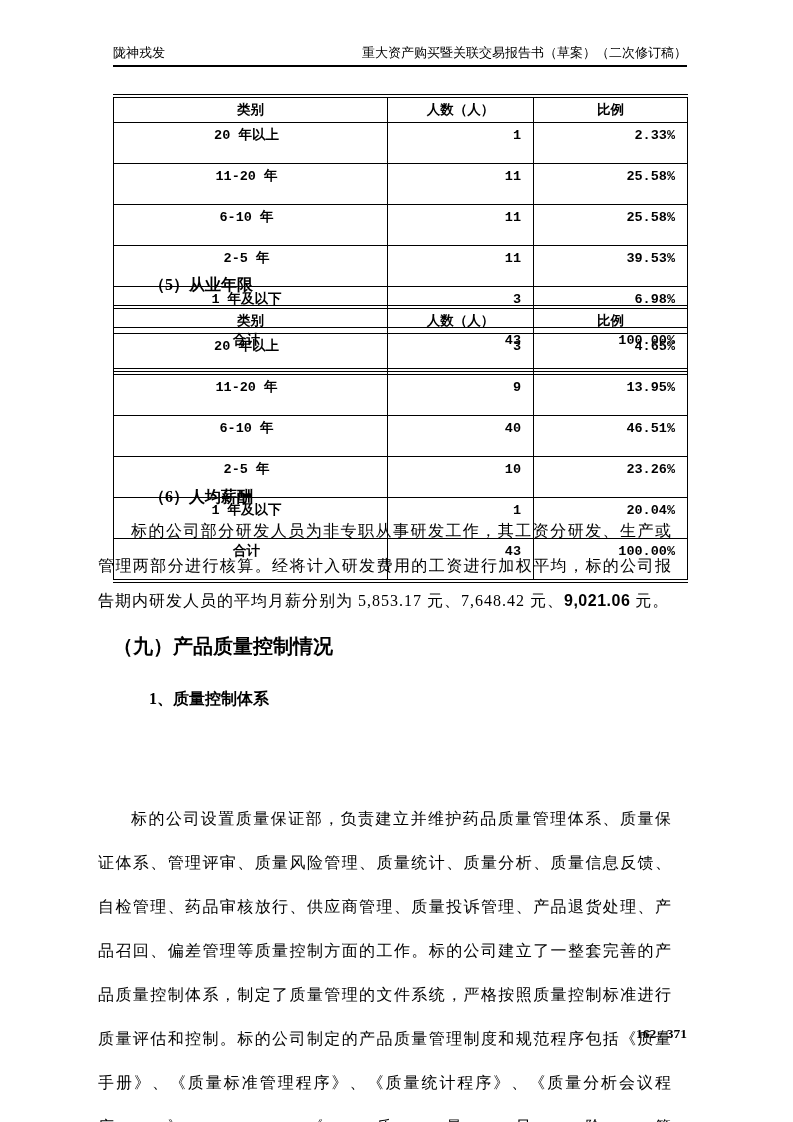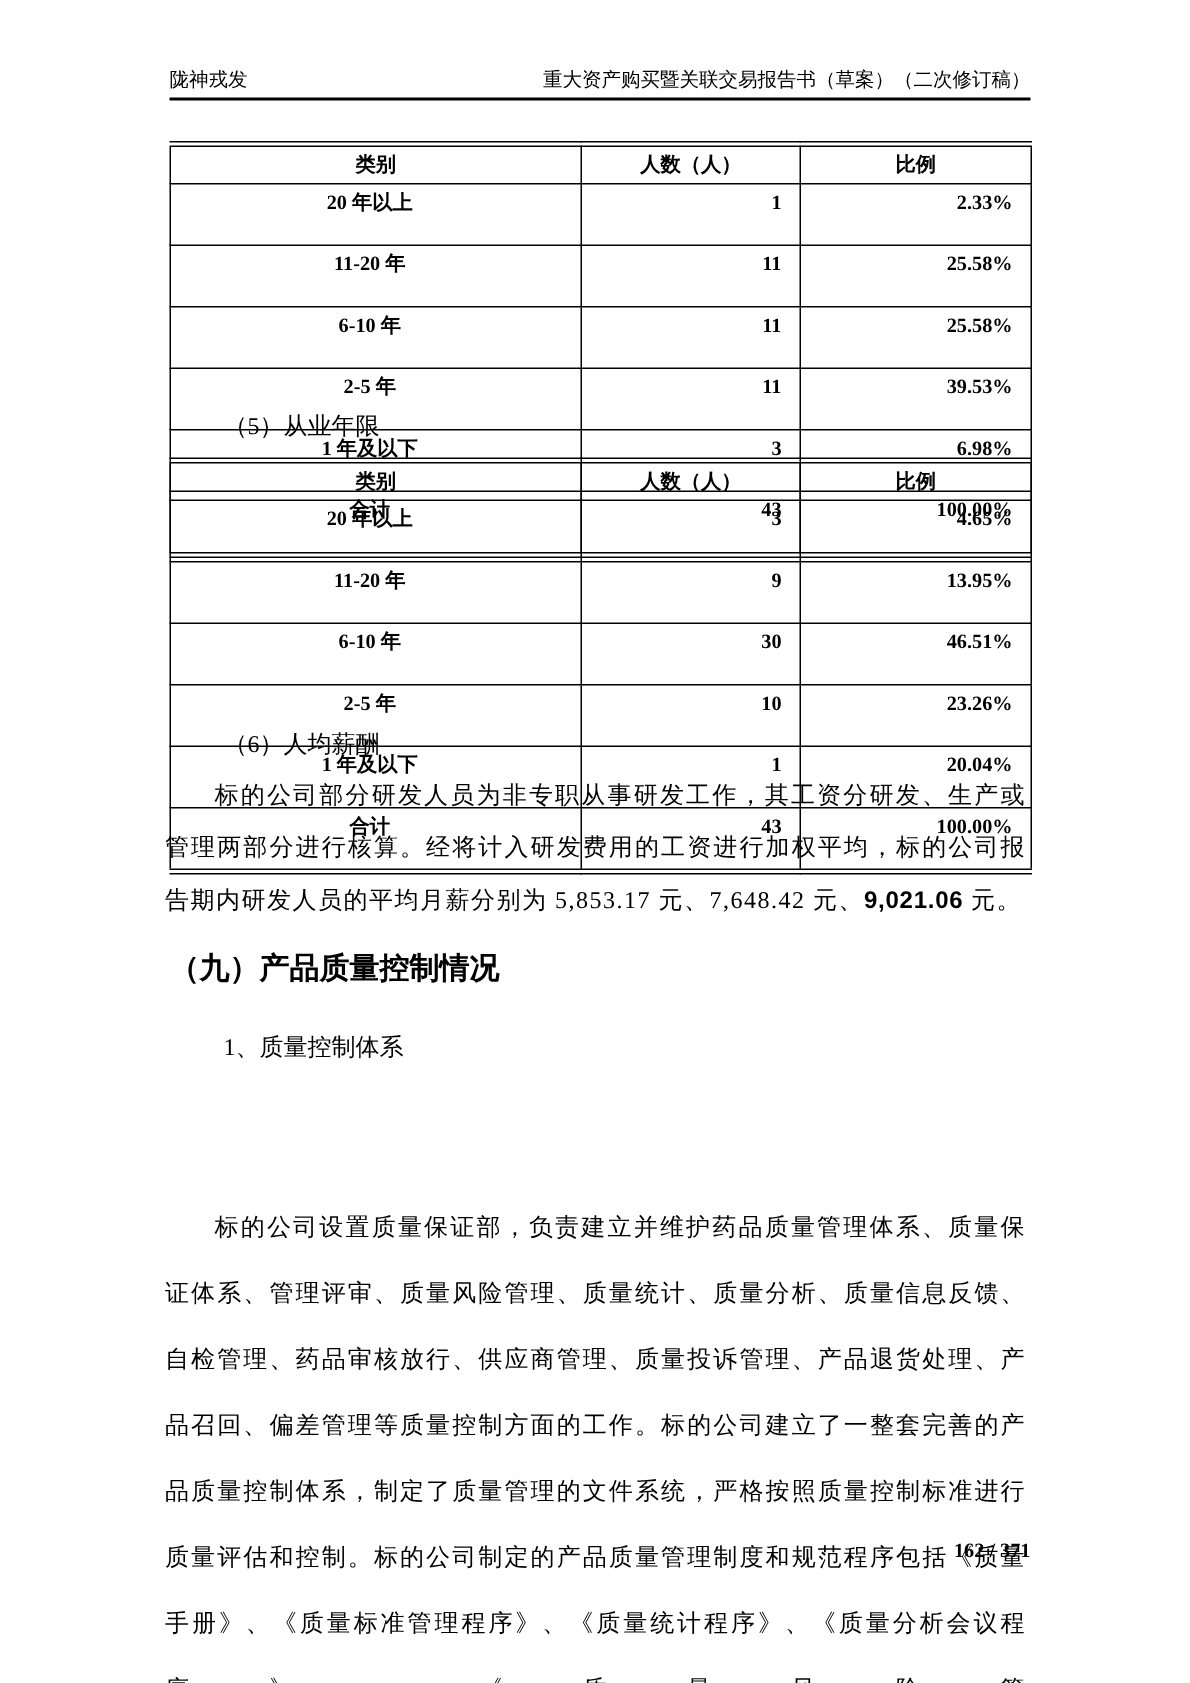--- a/index.html
+++ b/index.html
@@ -17,46 +17,46 @@
     display: flex; justify-content: space-between; 
     border-bottom: 2px solid #000; padding-bottom: 4px;
     font-size: 13px; line-height: 17px;
   }
   
   table.dt {
     position: absolute; left: 113px; width: 574px;
     border-collapse: collapse; table-layout: fixed;
     border-top: 4px double #000; border-bottom: 4px double #000;
     border-left: 1.5px solid #000; border-right: 1.5px solid #000;
-    font-family: Liberation Serif, serif;
+    font-family: Liberation Mono, monospace;
     font-size: 13.5px; font-weight: bold; border-radius: 23px;
   }
   table.dt.t1 { top: 94px; }
   table.dt.t2 { top: 305px; }
   table.dt th, table.dt td {
     border: 1.5px solid #000;
     height: 24px; padding: 0 12px 16px 4px;
     vertical-align: middle;
     white-space: nowrap; overflow: hidden;
   }
   table.dt th { text-align: center; padding: 0 4px; }
   td.cat { text-align: center; padding: 0 4px; }
   td.num, td.pct { text-align: right; }
   
   .subhead {
     position: absolute; left: 149px; margin: 0;
-    font-size: 16px; font-weight: normal; line-height: 24px;
+    font-size: 16px; font-weight: bold; line-height: 24px;
     white-space: nowrap;
   }
   .s5 { top: 273px; }
   .s6 { top: 485px; }
   .s91 { top: 687px; }
   
   .body-p {
-    position: absolute; left: 110px; width: 574px; margin: 0;
+    position: absolute; left: 98px; width: 574px; margin: 0;
     font-size: 16px; line-height: 35px;
     letter-spacing: 1px;
     text-align: justify;
     text-indent: 33px;
   }
   .p1 { top: 513px; }
   .p2 { top: 719px; }
   .p3 { top: 797px; line-height: 44px; text-align-last: justify; }
   .bnum {
     font-family: "Liberation Sans", sans-serif;
@@ -153,21 +153,21 @@
         <td class="num">3</td>
         <td class="pct">4.65%</td>
       </tr>
       <tr>
         <td class="cat">11-20 年</td>
         <td class="num">9</td>
         <td class="pct">13.95%</td>
       </tr>
       <tr>
         <td class="cat">6-10 年</td>
-        <td class="num">30</td>
+        <td class="num">40</td>
         <td class="pct">46.51%</td>
       </tr>
       <tr>
         <td class="cat">2-5 年</td>
         <td class="num">10</td>
         <td class="pct">23.26%</td>
       </tr>
       <tr>
         <td class="cat">1 年及以下</td>
         <td class="num">1</td>

